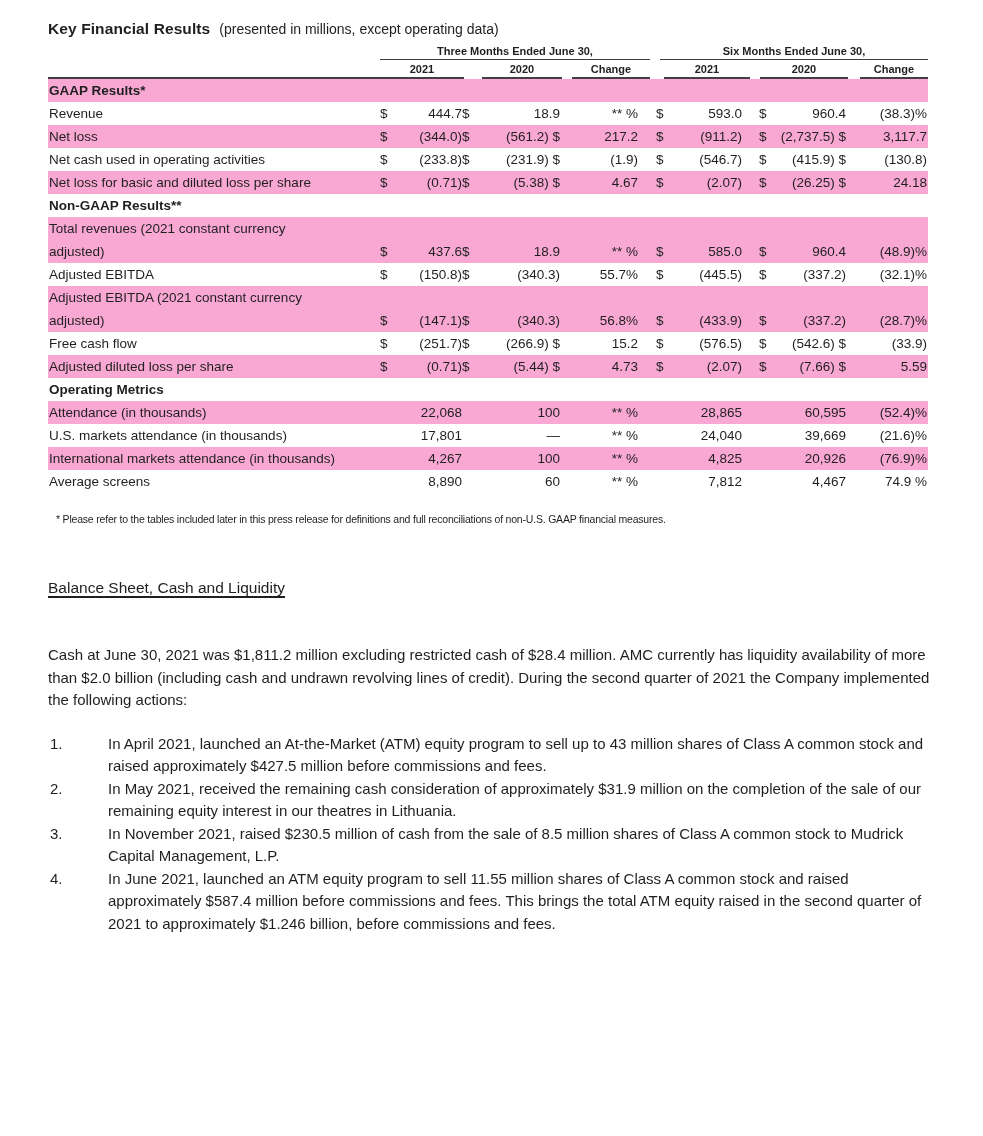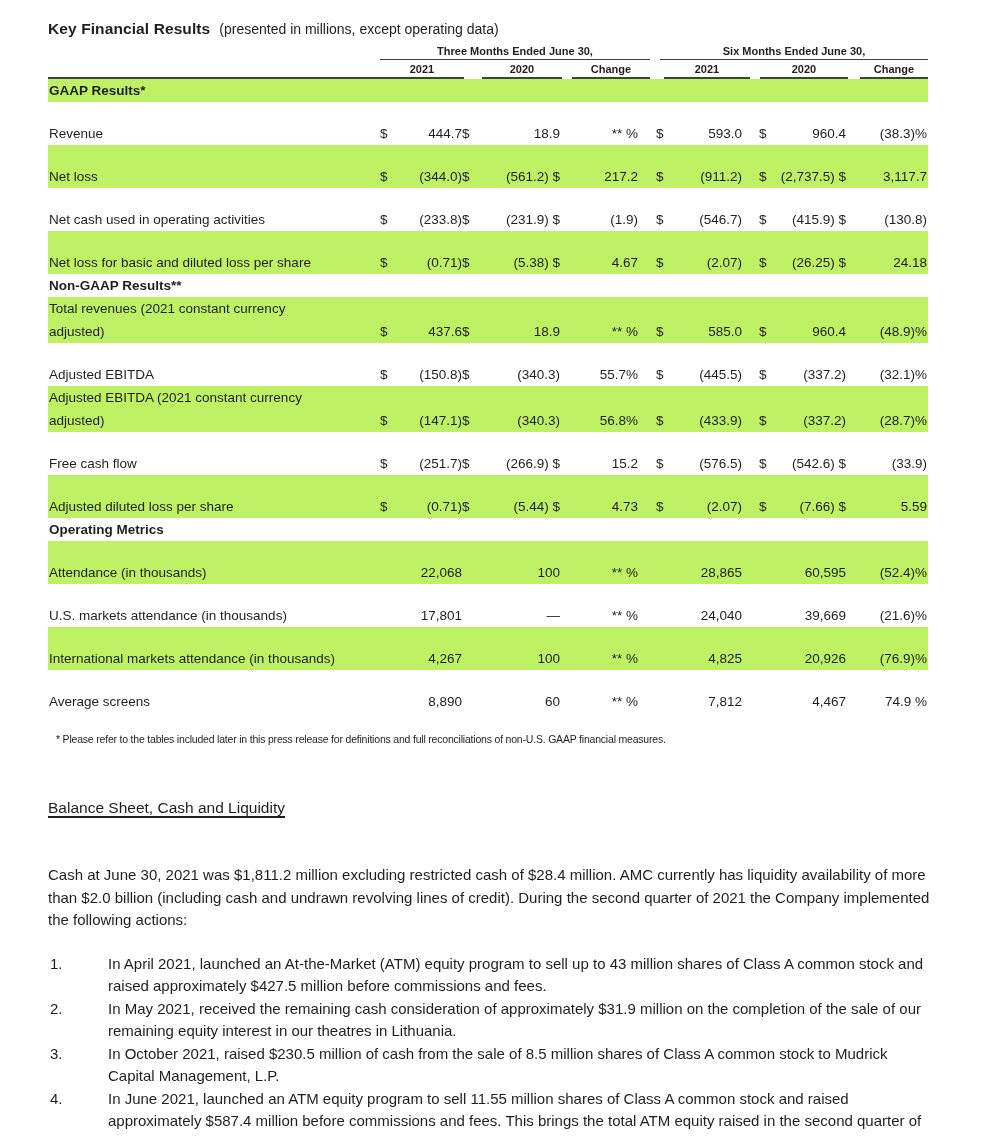--- a/index.html
+++ b/index.html
@@ -35,30 +35,30 @@
 
   
   .row {
     display:grid;
     grid-template-columns:332px 16px 66px 20px 78px 82px 26px 74px 22px 82px 82px;
     align-items:end;
     min-height:23px;
     font-size:13.5px;
     line-height:23px;
   }
-  .row.shaded { background:#bef264; }
+  .row.shaded { background:#f9a8d4; }
   .row.section .label { font-weight:bold; }
   .c { padding:0; }
   .label { white-space:pre-line; padding-left:1px; }
   .num { text-align:right; }
   .d1, .d2 { text-align:left; }
   .d4 { padding-left:14px; }
   .d5 { padding-left:17px; }
   .chg1 { text-align:right; padding-right:4px; }
-  .chg2 { text-align:right; padding-right:1px;margin-top:20px; }
+  .chg2 { text-align:right; padding-right:1px; }
 
   
   .footnotes { margin-top:19px; font-size:10.5px; letter-spacing:-0.2px; line-height:15px; }
   .fn1 { padding-left:8px; }
   .fn2 { padding-left:2px; }
 
   
   .bs-heading {
     margin-top:52px;
     font-size:15.5px; font-weight:normal;
@@ -337,21 +337,21 @@
       <div class="li">
         <div class="li-num">1.</div>
         <div class="li-text">In April 2021, launched an At-the-Market (ATM) equity program to sell up to 43 million shares of Class A common stock and raised approximately $427.5 million before commissions and fees.</div>
       </div>
       <div class="li">
         <div class="li-num">2.</div>
         <div class="li-text">In May 2021, received the remaining cash consideration of approximately $31.9 million on the completion of the sale of our remaining equity interest in our theatres in Lithuania.</div>
       </div>
       <div class="li">
         <div class="li-num">3.</div>
-        <div class="li-text">In October 2021, raised $230.5 million of cash from the sale of 8.5 million shares of Class A common stock to Mudrick Capital Management, L.P.</div>
+        <div class="li-text">In November 2021, raised $230.5 million of cash from the sale of 8.5 million shares of Class A common stock to Mudrick Capital Management, L.P.</div>
       </div>
       <div class="li">
         <div class="li-num">4.</div>
         <div class="li-text">In June 2021, launched an ATM equity program to sell 11.55 million shares of Class A common stock and raised approximately $587.4 million before commissions and fees.  This brings the total ATM equity raised in the second quarter of 2021 to approximately $1.246 billion, before commissions and fees.</div>
       </div>
     </div>
 
 </div>
 
 </body></html>

